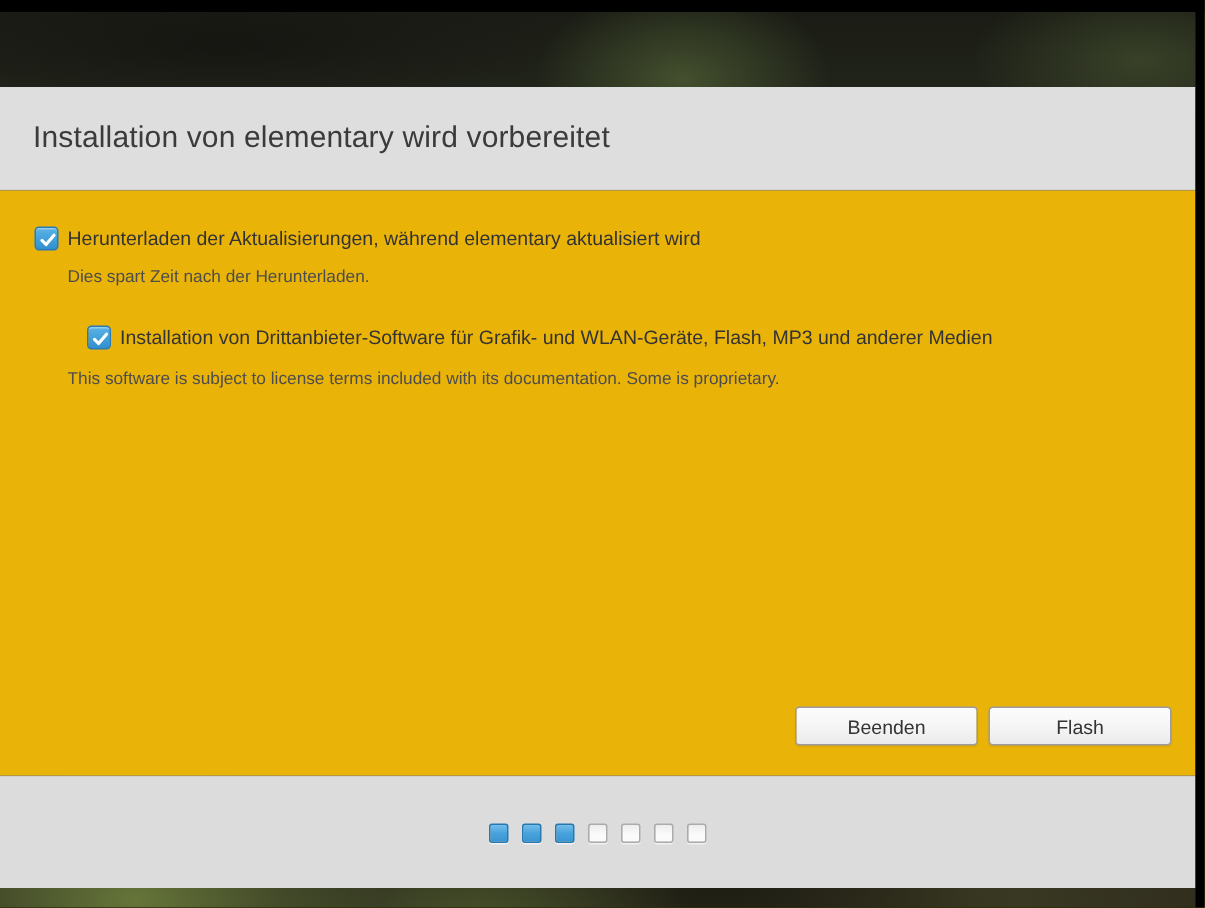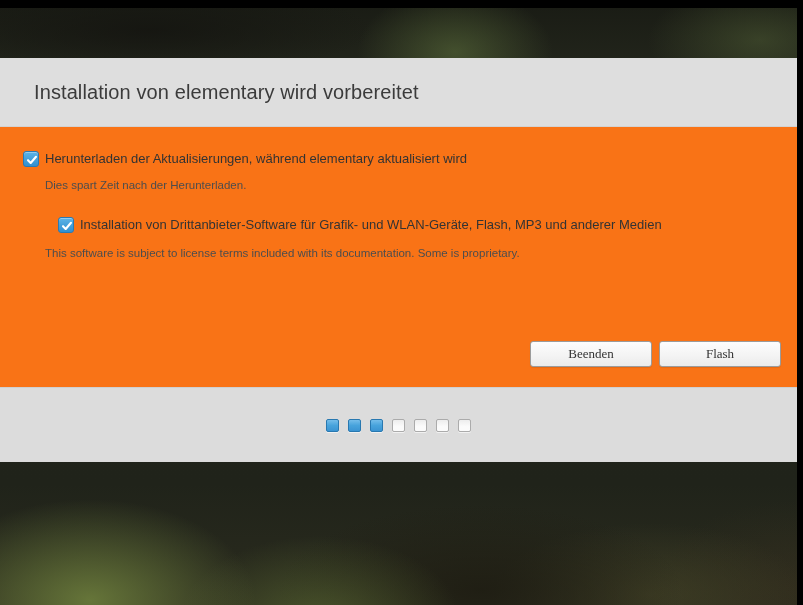--- a/index.html
+++ b/index.html
@@ -30,26 +30,26 @@
   
   .screen-edge-top    { position: absolute; left: 0; top: 0; width: 803px; height: 8px; background: #000; z-index: 5; }
   .screen-edge-right  { position: absolute; right: 0; top: 0; width: 6px; height: 605px; background: #000; z-index: 5; }
 
   
   .dialog { position: absolute; left: 0; top: 58px; width: 797px; height: 490px; z-index: 2; }
 
   .dialog-header {
     height: 69px; background: #dedede;
     border-bottom: 1px solid rgba(0,0,0,0.05);
-    display: flex; align-items: center; padding-left: 34px;
+    display: flex; align-items: center; padding-left: 22px;
   }
   .dialog-title { font-size: 20px; color: #3b3b3b; letter-spacing: 0.1px; }
 
   .dialog-content {
-    position: relative; height: 260px; background: #f97316;
+    position: relative; height: 390px; background: #eab308;
     padding: 24px 40px 0 23px;
   }
 
   .option-row { display: flex; align-items: flex-start; }
   .option-row + * { }
   .checkbox {
     width: 16px; height: 16px; flex: 0 0 16px;
     border-radius: 3px;
     border: 1px solid #2a7ab4;
     background: linear-gradient(180deg, #5db3e6 0%, #47a3dc 45%, #3390cf 100%);
@@ -70,21 +70,21 @@
 
   .button-row {
     position: absolute; right: 16px; bottom: 20px;
     display: flex; gap: 7px;
   }
   .btn {
     width: 122px; height: 26px;
     border: 1px solid #9b9b9b; border-radius: 3px;
     background: linear-gradient(180deg, #fdfdfd 0%, #f4f4f4 55%, #ebebeb 100%);
     box-shadow: 0 1px 1px rgba(0,0,0,0.08);
-    font-family: Liberation Serif, serif;
+    font-family: Liberation Sans, sans-serif;
     font-size: 13px; color: #333333;
     display: flex; align-items: center; justify-content: center;
     cursor: pointer;
     text-align: center;
   }
 
   .dialog-footer {
     height: 75px; background: #dcdcdc;
     border-top: 1px solid rgba(0,0,0,0.05);
     display: flex; align-items: center; justify-content: center;

